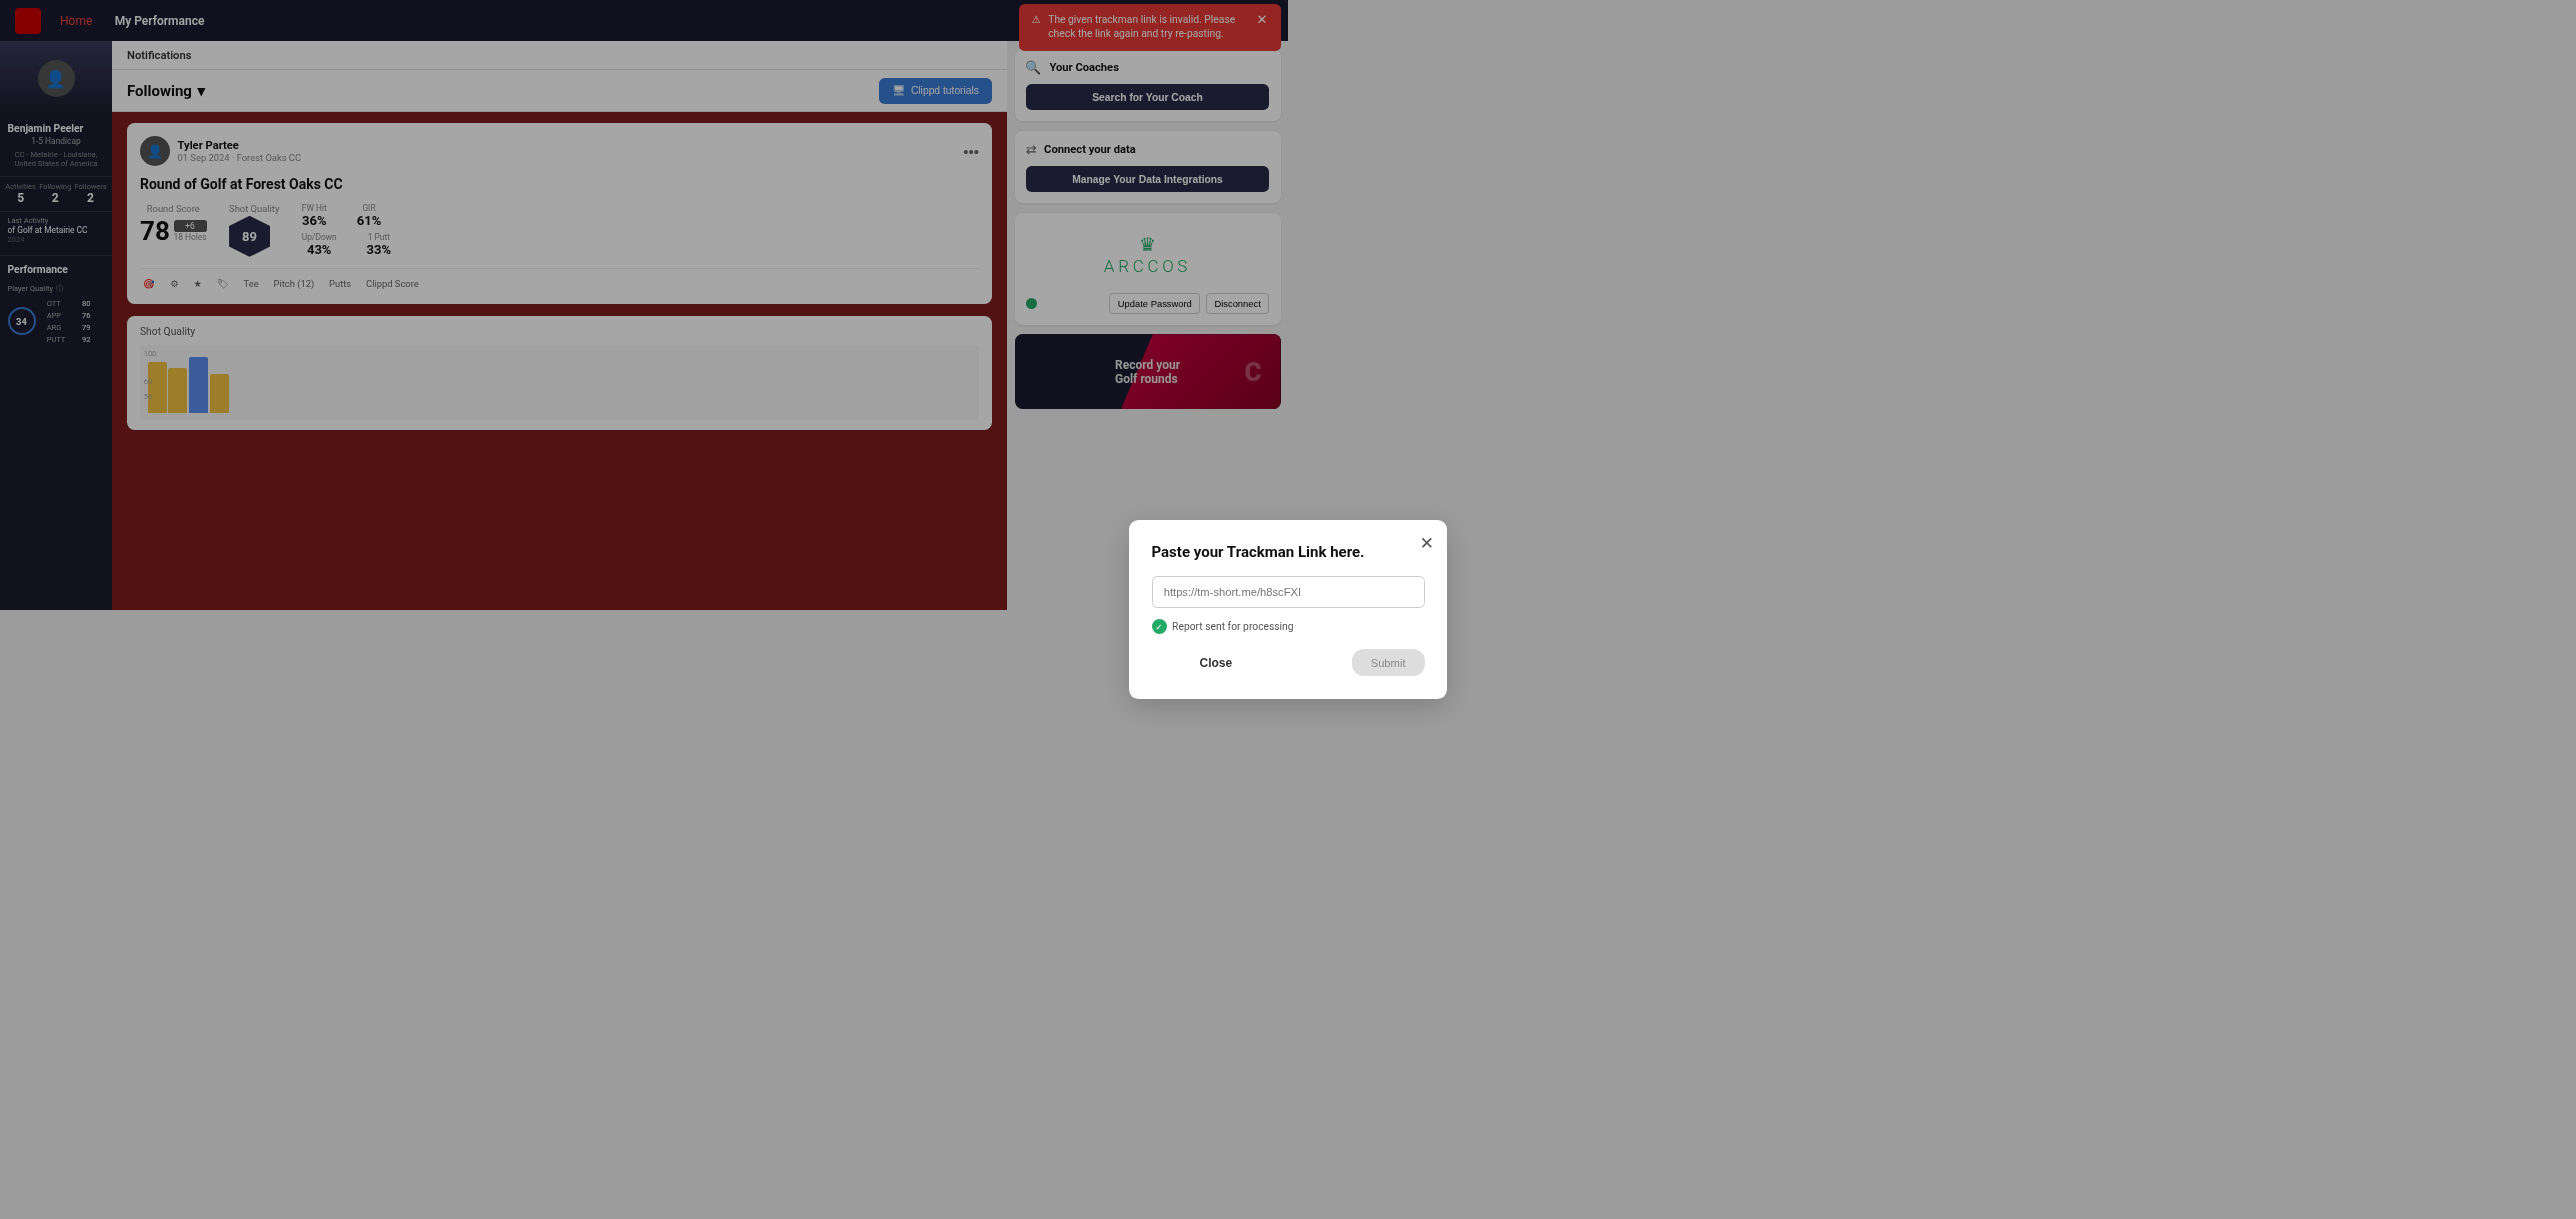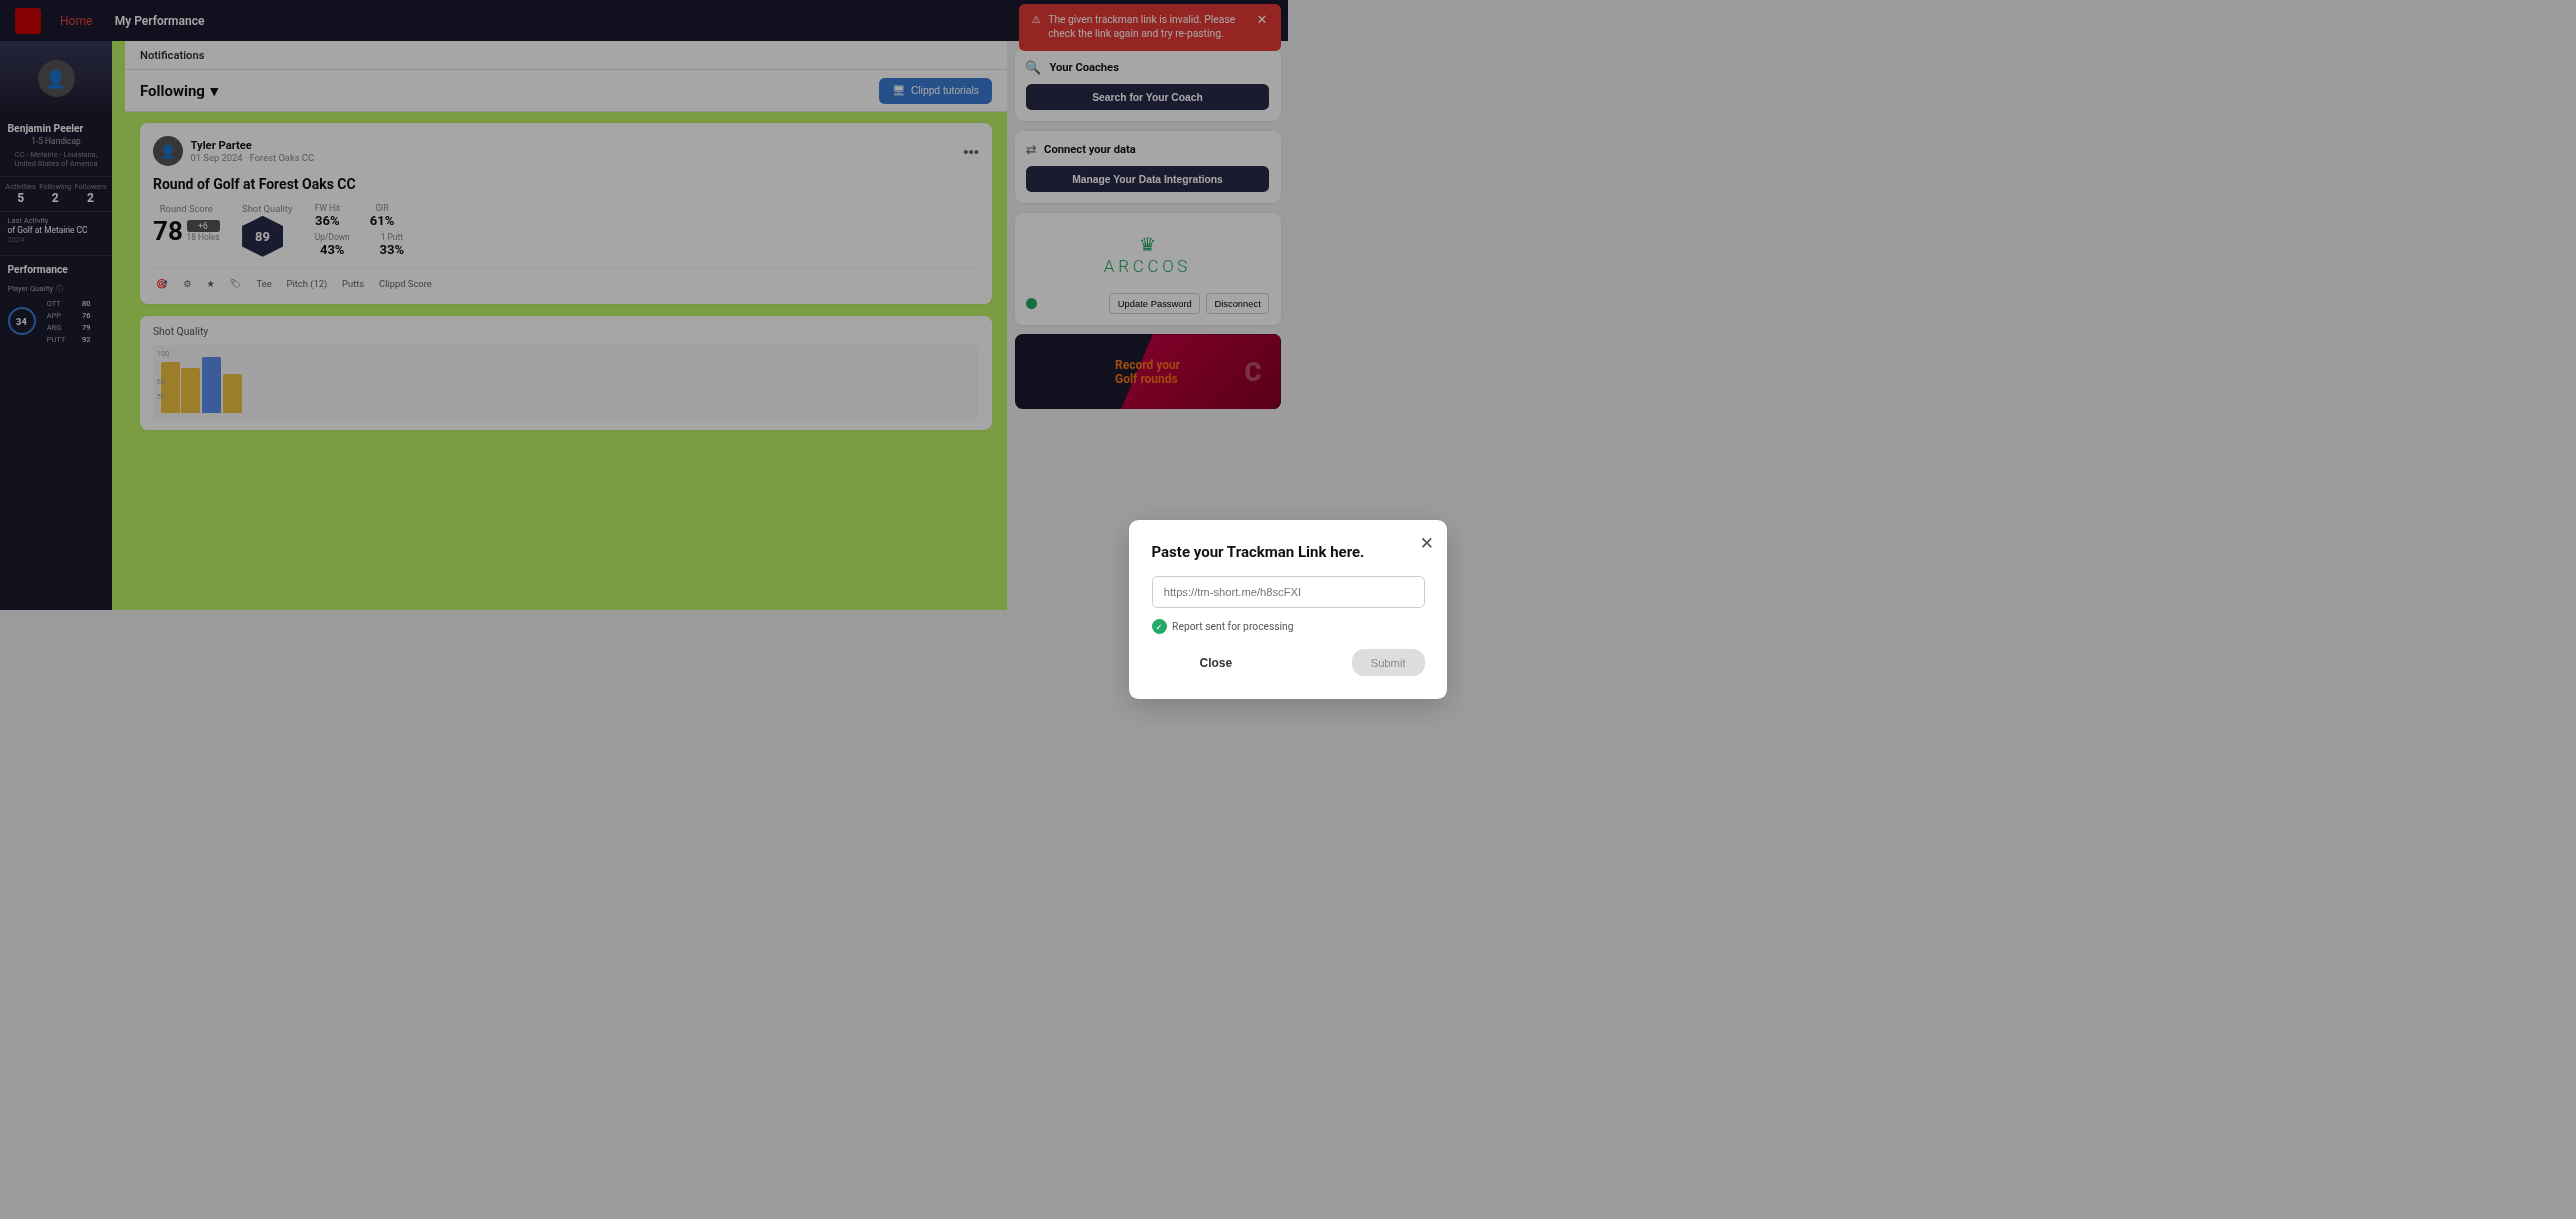--- a/index.html
+++ b/index.html
@@ -238,23 +238,22 @@
     .perf-val {
       font-size: 7.5px;
       color: #fff;
       width: 19px;
     }
 
     
     .center-content {
       flex: 1;
       overflow-y: auto;
-      background: #bef264;
+      background: #7f1d1d;
       min-width: 0;
-      padding-left: 13px;
     }
     .notifications-bar {
       background: #fff;
       padding: 7.5px 15px;
       font-size: 11.2px;
       font-weight: 600;
       color: #333;
       border-bottom: 0.9px solid #e0e0e0;
     }
     .following-bar {
@@ -557,21 +556,21 @@
       background: #1a1a2e;
       border-radius: 7.5px;
       height: 75px;
       display: flex;
       align-items: center;
       justify-content: center;
       overflow: hidden;
       position: relative;
     }
     .record-card-text {
-      color: #f97316;
+      color: #e5e5e5;
       font-size: 12px;
       font-weight: 700;
       z-index: 1;
     }
     .record-card-bg {
       position: absolute;
       right: 0;
       top: 0;
       width: 60%;
       height: 100%;

